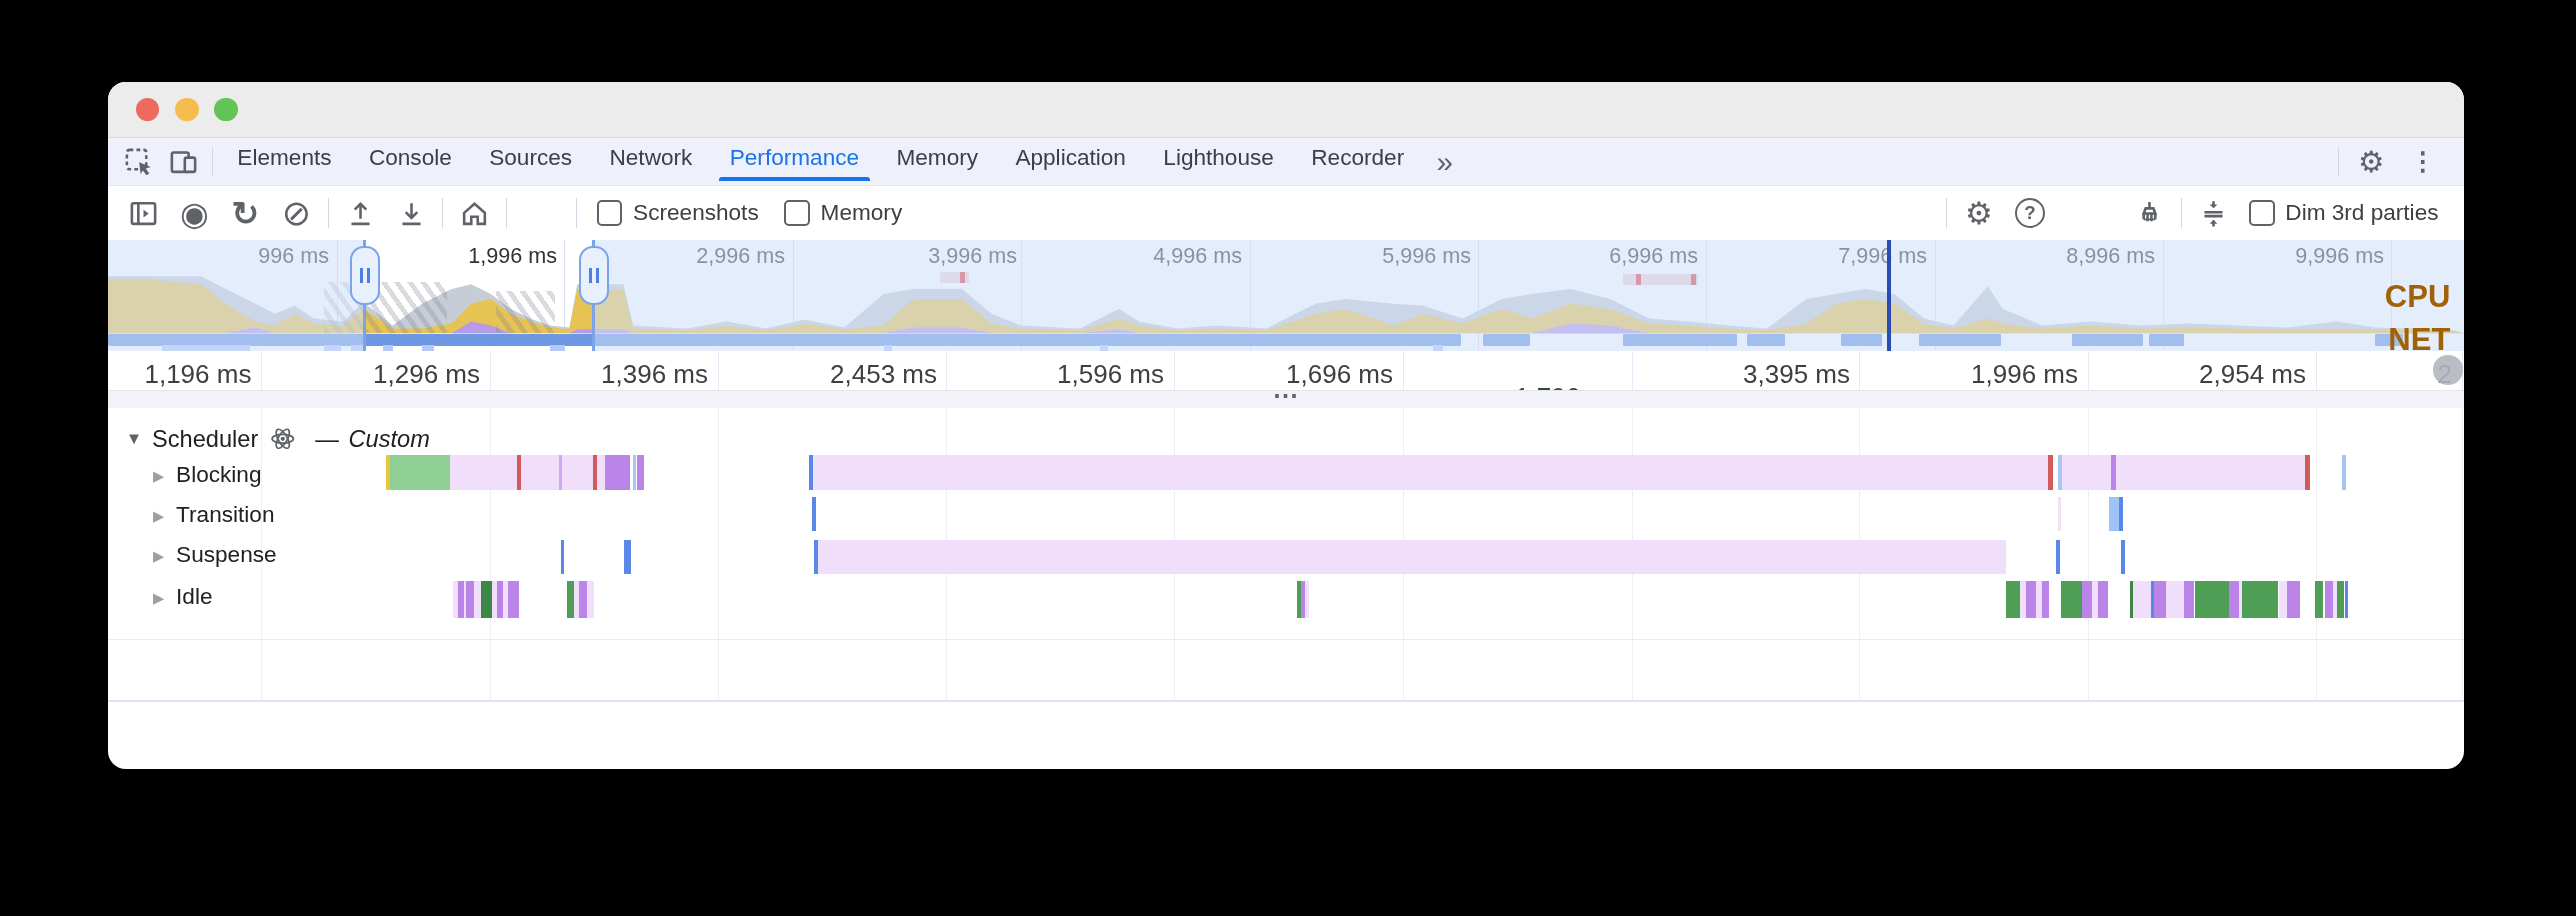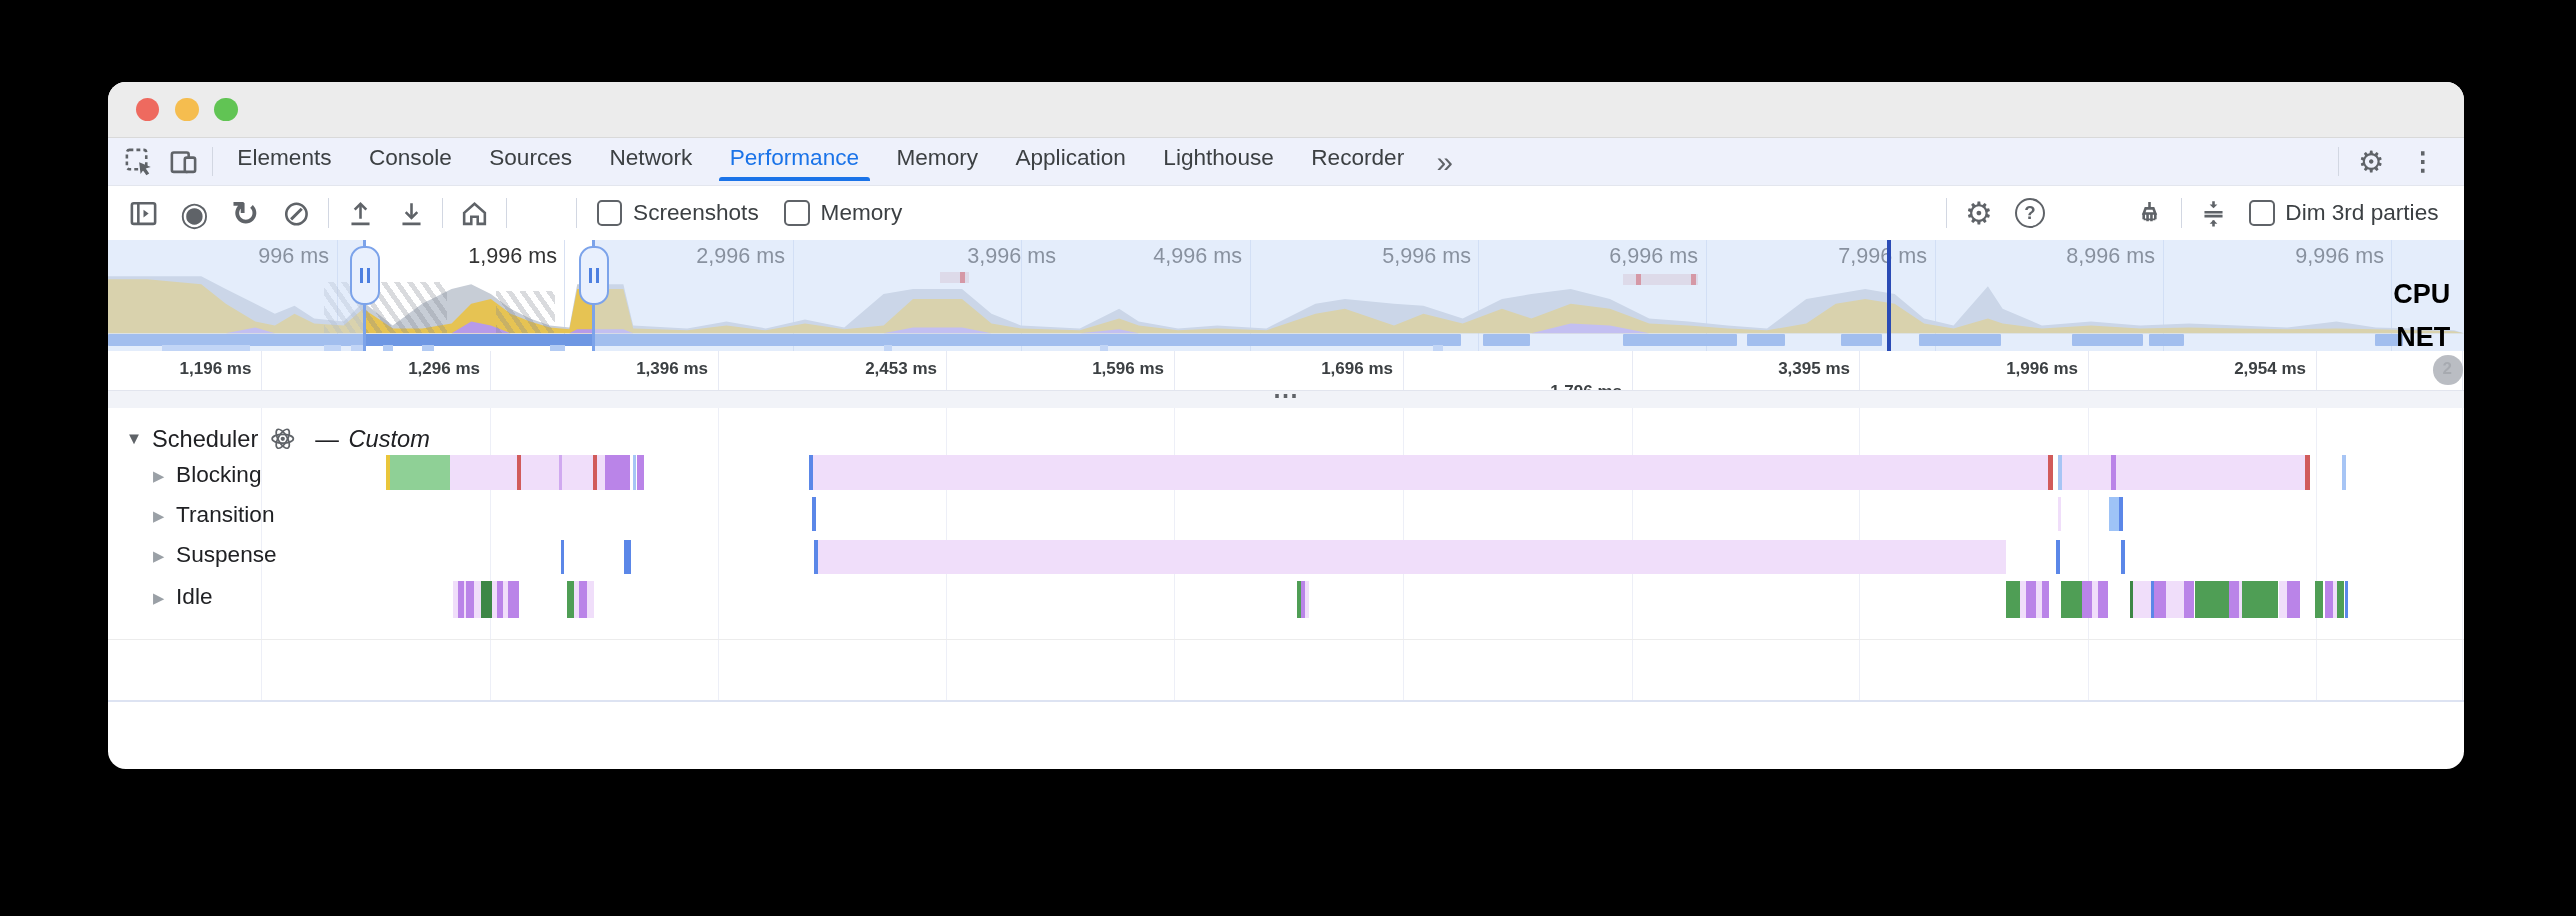--- a/index.html
+++ b/index.html
@@ -34,26 +34,26 @@
   .ov-label{position:absolute;top:2.9px;font-size:21.6px;color:#333;text-align:right;width:157px;}
   .ov-overlay{position:absolute;top:0;bottom:0;background:rgba(205,222,248,.55);}
   .sel-line{position:absolute;top:0;bottom:0;width:2.9px;background:#7ca3ea;}
   .sel-pill{position:absolute;top:5.9px;width:25.5px;height:55px;border:2.5px solid #7ca3ea;border-radius:13.7px;background:#e9f0fd;display:flex;align-items:center;justify-content:center;gap:3.9px;}
   .sel-pill i{display:block;width:2.9px;height:15.7px;background:#4d7fe0;}
   .playhead{position:absolute;top:0;bottom:0;width:3.9px;background:#2a4bb5;}
   .net-seg{position:absolute;height:11.8px;background:#6e97e3;border-radius:1px;}
   .net-tick{position:absolute;height:8.8px;background:#b3cbf3;}
   .lt-marker{position:absolute;height:10.8px;background:#f0d4d8;}
   .lt-tick{position:absolute;height:10.8px;width:4.9px;background:#d44;}
-  .side-lab{position:absolute;right:13.7px;font-size:27px;font-weight:bold;color:#000000;}
+  .side-lab{position:absolute;right:13.7px;font-size:31px;font-weight:bold;color:#a16207;}
   .hatch{position:absolute;background:repeating-linear-gradient(55deg,rgba(130,135,145,.30) 0 4.9px,rgba(255,255,255,0) 4.9px 10.8px);}
   
   #ruler{position:absolute;left:0;top:269px;width:100%;height:39px;background:#fff;overflow:hidden;}
   .rl-grid{position:absolute;top:0;bottom:0;width:1px;background:#e7eaf4;}
-  .rl-label{position:absolute;top:7.9px;font-size:17px;color:#3c4043;text-align:right;width:167px;font-weight:bold;}
+  .rl-label{position:absolute;top:7.9px;font-size:26px;color:#3c4043;text-align:right;width:167px;}
   #strip{position:absolute;left:0;top:308px;width:100%;height:17.7px;background:#f1f3f8;border-top:1px solid #e2e5ee;border-bottom:1px solid #e2e5ee;display:flex;align-items:center;justify-content:center;}
   #strip span{font-size:25.5px;font-weight:bold;color:#5f6368;line-height:9.8px;letter-spacing:1px;margin-top:-7.9px;}
   .thumb{position:absolute;width:29.5px;height:29.5px;border-radius:50%;background:#b3b6bc;opacity:.9;}
   
   #tracks{position:absolute;left:0;top:326px;width:100%;height:293px;background:#fff;overflow:hidden;}
   .tk-grid{position:absolute;top:0;height:293px;width:1px;background:#edeff7;}
   .hline{position:absolute;left:0;width:100%;height:1px;background:#ececec;}
   .group-row{position:absolute;left:17.7px;top:17.7px;display:flex;align-items:center;font-size:23.6px;color:#202124;}
   .group-row .arr{font-size:16.7px;color:#5f6368;margin-right:9.8px;}
   .group-row .atom{margin:0 9.8px 0 11.8px;display:flex;}
@@ -202,21 +202,21 @@
         <path d="M0,95 L0,37 L40,37 L95,37 L120,50 L150,65 L170,75 L190,67 L210,80 L240,83 L260,63 L275,75 L290,87 L320,65 L350,50 L370,45 L390,55 L410,70 L430,80 L450,87 L470,89 L478,45 L525,45 L535,87 L590,90 L630,83 L670,90 L710,81 L750,89 L790,55 L820,50 L870,50 L900,75 L930,87 L990,90 L1030,70 L1050,83 L1090,90 L1130,87 L1180,90 L1230,65 L1260,60 L1310,65 L1340,67 L1380,80 L1420,60 L1450,55 L1490,50 L1530,60 L1570,80 L1610,83 L1650,87 L1690,90 L1730,60 L1760,55 L1790,50 L1820,55 L1850,80 L1880,87 L1915,47 L1930,70 L1970,87 L2020,83 L2070,87 L2120,85 L2170,87 L2220,89 L2270,83 L2310,89 L2350,90 L2390,92 L2400,95 Z" fill="#c7cdd6"></path>
         <path d="M0,95 L0,40 L40,40 L95,45 L120,65 L150,83 L170,87 L190,75 L210,85 L240,87 L260,70 L275,80 L290,90 L320,90 L350,85 L370,65 L390,60 L410,75 L430,83 L450,89 L470,91 L478,50 L525,50 L535,90 L590,92 L630,87 L670,92 L710,85 L750,91 L790,87 L820,60 L870,60 L900,85 L930,90 L990,92 L1030,80 L1050,87 L1090,92 L1130,90 L1180,92 L1230,75 L1260,70 L1310,87 L1340,75 L1380,85 L1420,70 L1450,80 L1490,65 L1530,70 L1570,85 L1610,87 L1650,90 L1690,92 L1730,85 L1760,65 L1790,60 L1820,65 L1850,85 L1880,90 L1915,80 L1930,85 L1970,90 L2020,87 L2070,90 L2120,89 L2170,90 L2220,91 L2270,90 L2310,91 L2350,92 L2390,93 L2400,95 Z" fill="#e6c353"></path>
         <path d="M0,95 L0,95 L40,95 L95,95 L120,95 L150,89 L170,95 L190,95 L210,95 L240,95 L260,95 L275,95 L290,95 L320,95 L350,95 L370,83 L390,87 L410,95 L430,95 L450,95 L470,95 L478,91 L525,91 L535,95 L590,95 L630,95 L670,95 L710,95 L750,95 L790,95 L820,89 L870,89 L900,95 L930,95 L990,95 L1030,91 L1050,95 L1090,95 L1130,95 L1180,95 L1230,95 L1260,95 L1310,95 L1340,95 L1380,95 L1420,95 L1450,95 L1490,85 L1530,87 L1570,95 L1610,95 L1650,95 L1690,95 L1730,95 L1760,95 L1790,95 L1820,95 L1850,95 L1880,95 L1915,95 L1930,95 L1970,95 L2020,95 L2070,95 L2120,95 L2170,95 L2220,95 L2270,95 L2310,95 L2350,95 L2390,95 L2400,95 Z" fill="#b79ae8"></path>
       </svg>
     <div class="hatch" style="left:216px;top:42px;width:123px;height:51px;"></div>
     <div class="hatch" style="left:388px;top:51px;width:59px;height:42px;"></div>
     <div id="ov-labels">
         <div class="ov-label" style="left: 64px;">996 ms</div>
         <div class="ov-label" style="left: 292px;">1,996 ms</div>
         <div class="ov-label" style="left: 520px;">2,996 ms</div>
-        <div class="ov-label" style="left: 791px;">3,996 ms</div>
+        <div class="ov-label" style="left: 752px;">3,996 ms</div>
         <div class="ov-label" style="left: 977px;">4,996 ms</div>
         <div class="ov-label" style="left: 1206px;">5,996 ms</div>
         <div class="ov-label" style="left: 1433px;">6,996 ms</div>
         <div class="ov-label" style="left: 1662px;">7,996 ms</div>
         <div class="ov-label" style="left: 1890px;">8,996 ms</div>
         <div class="ov-label" style="left: 2119px;">9,996 ms</div>
       </div>
     <div id="net-band">
         <div class="net-seg" style="left: 0px; width: 1353px; top: 94px;"></div>
         <div class="net-seg" style="left: 1375px; width: 47px; top: 94px;"></div>

